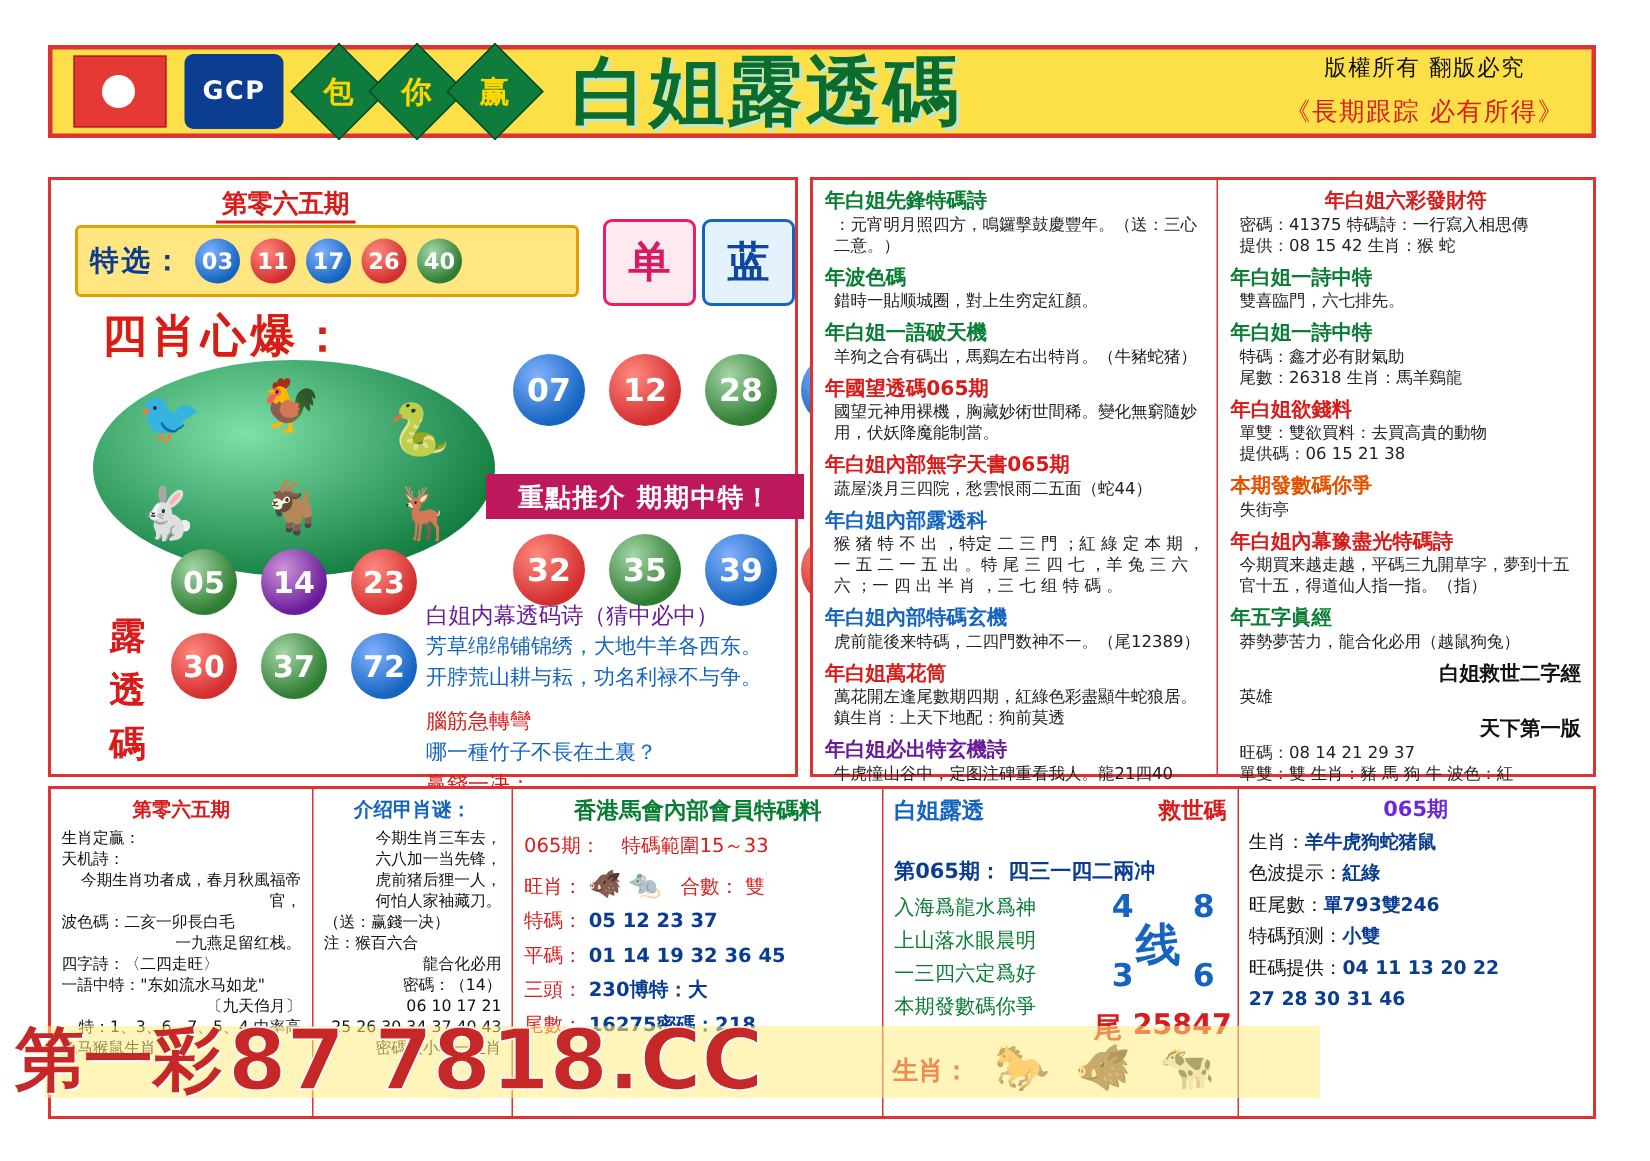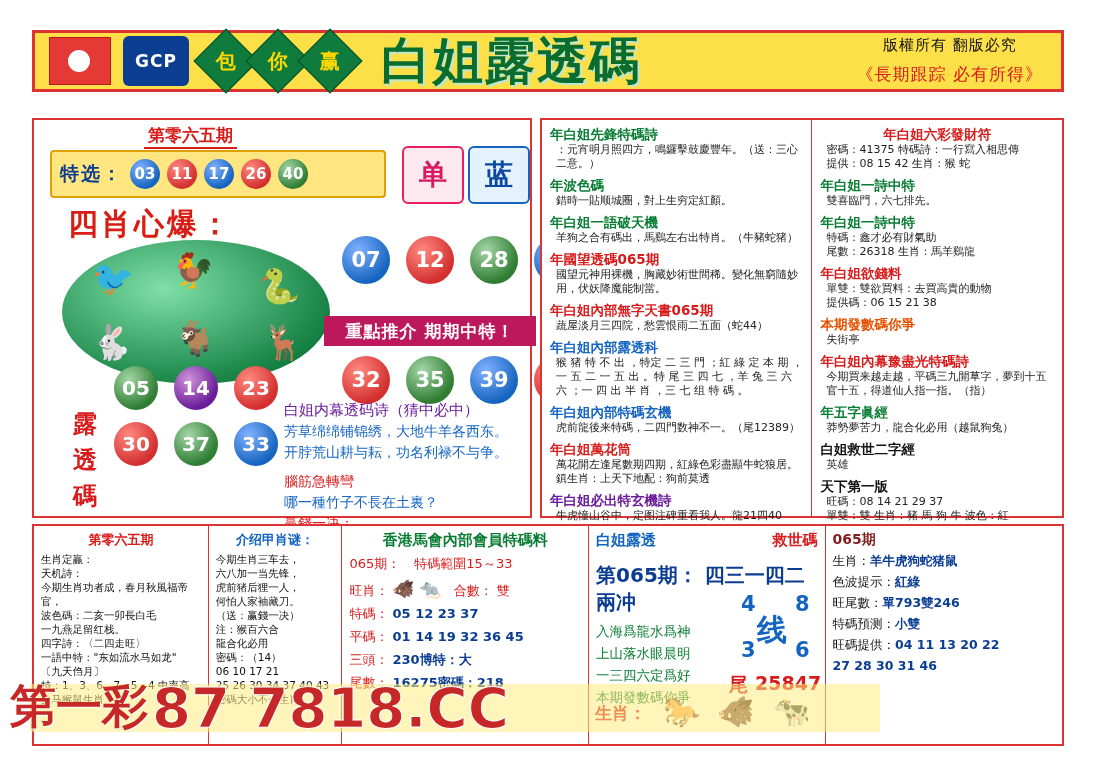--- a/index.html
+++ b/index.html
@@ -140,42 +140,42 @@
   .col-a{width:52%;border-right:1px solid #d33;}
   .col-b{width:48%;}
   .blk{margin-bottom:6px;}
   .blk-title{font-size:13.5px;font-weight:bold;line-height:17px;}
   .blk-body{font-size:11px;color:#222;line-height:14px;padding-left:6px;}
   .t-green{color:#0a7d34;}
   .t-red{color:#d81b1b;}
   .t-blue{color:#1565c0;}
   .t-purple{color:#6a1b9a;}
   .t-orange{color:#e65100;}
-  .t-black{color:#111;}
+  .t-black{color:#111;text-align:right;}
 
   
   .bottom{
     position:absolute;left:32px;top:524px;width:1032px;height:222px;
     background:#fff;border:2px solid #d33;box-sizing:border-box;display:flex;
   }
   .bcol{box-sizing:border-box;padding:5px 7px;border-right:1px solid #d33;}
   .bc1{width:17%;}
   .bc2{width:13%;}
   .bc3{width:24%;}
   .bc4{width:23%;}
   .bc5{width:23%;border-right:none;}
   .bttl{font-size:13px;font-weight:bold;text-align:center;margin-bottom:3px;}
   .btxt{font-size:10.5px;line-height:14px;color:#111;}
   .c3-title{font-size:15px;font-weight:bold;color:#0a7d34;text-align:center;}
   .c3-line{font-size:13px;color:#d81b1b;margin-top:5px;}
   .c3-line b{color:#0a3d91;}
   .c4-head{display:flex;justify-content:space-between;font-size:15px;font-weight:bold;}
-  .c4-main{font-size:20px;color:#0a3d91;font-weight:bold;margin-top:12px;}
+  .c4-main{font-size:14px;color:#0a3d91;font-weight:bold;margin-top:22px;}
   .c4-poem{font-size:13.5px;color:#0a7d34;line-height:22px;margin-top:4px;}
-  .c5-ttl{font-size:14px;color:#7f1d1d;font-weight:bold;}
+  .c5-ttl{font-size:14px;color:#6d28d9;text-align:center;font-weight:bold;}
   .c5-row{font-size:12.5px;margin-top:4px;color:#111;}
   .c5-row b{color:#0a3d91;}
 
   
   .wm{
     position:absolute;left:10px;top:676px;width:880px;height:62px;
     display:flex;align-items:center;
     pointer-events:none;
   }
   .wm-red{
@@ -264,21 +264,21 @@
     <div class="lou-tou-ma">露<br>透<br>碼</div>
 
     <div class="row-balls" style="left:80px;top:246px;">
       <div class="ball b-md bl-green">05</div>
       <div class="ball b-md bl-purple">14</div>
       <div class="ball b-md bl-red">23</div>
     </div>
     <div class="row-balls" style="left:80px;top:302px;">
       <div class="ball b-md bl-red">30</div>
       <div class="ball b-md bl-green">37</div>
-      <div class="ball b-md bl-blue">33</div>
+      <div class="ball b-md bl-blue">72</div>
     </div>
 
     <div class="poem-box">
       <div class="poem-title">白姐内幕透码诗（猜中必中）</div>
       <div class="poem-blue">芳草绵绵铺锦绣，大地牛羊各西东。</div>
       <div class="poem-blue">开脖荒山耕与耘，功名利禄不与争。</div>
       <div style="height:8px"></div>
       <div class="poem-red">腦筋急轉彎</div>
       <div class="poem-blue">哪一種竹子不長在土裏？</div>
       <div class="poem-red">赢錢一决：</div>

